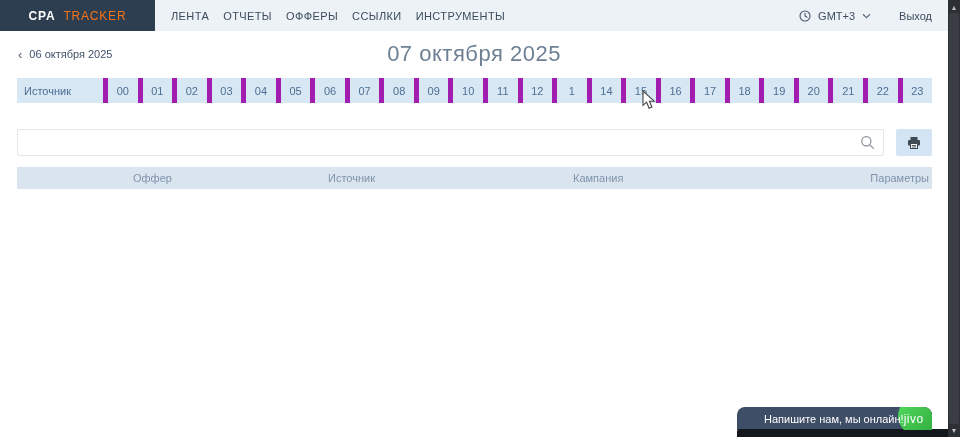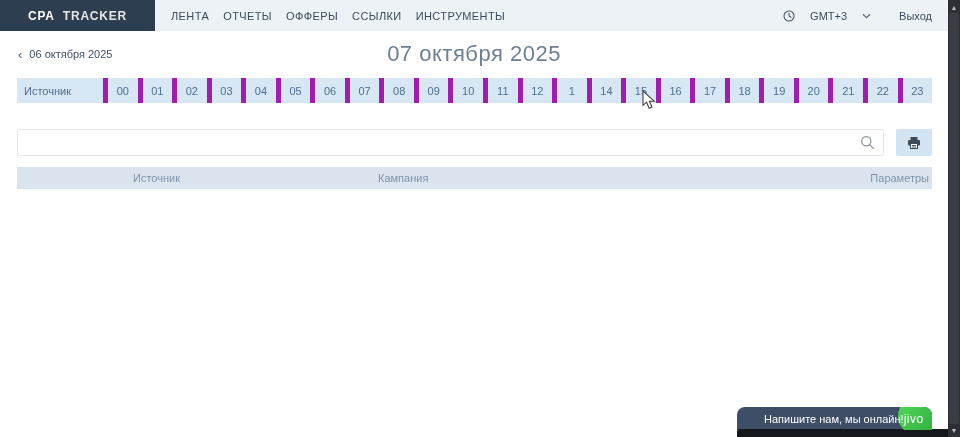--- a/index.html
+++ b/index.html
@@ -5,25 +5,25 @@
   html,body{margin:0;padding:0;background:#fff;}
   .viewport{position:relative;width:960px;height:437px;background:#ffffff;overflow:hidden;
     font-family:"Liberation Sans",sans-serif;-webkit-font-smoothing:antialiased;}
 
   
   .navbar{position:absolute;left:0;top:0;width:948px;height:31px;background:#edf2f7;
     display:flex;align-items:stretch;}
   .logo{width:155px;background:#2d3e50;display:flex;align-items:center;justify-content:center;
     gap:8px;font-size:12px;letter-spacing:.8px;cursor:pointer;}
   .logo .b{color:#ffffff;font-weight:700;}
-  .logo .r{color:#e5e5e5;font-weight:700;}
+  .logo .r{color:#f97316;font-weight:400;}
   .menu{display:flex;align-items:center;gap:14px;padding-left:16px;}
   .menu-item{font-size:11px;color:#3c4b5d;letter-spacing:.4px;text-decoration:none;cursor:pointer;}
   .nav-right{margin-left:auto;display:flex;align-items:center;padding-right:16px;font-size:11px;color:#3d4c5e;}
-  .tz{display:flex;align-items:center;gap:15px;cursor:pointer;}
+  .tz{display:flex;align-items:center;gap:7px;cursor:pointer;}
   .logout{margin-left:28px;cursor:pointer;color:#3d4c5e;text-decoration:none;}
 
   
   .date-nav{position:absolute;left:18px;top:48px;font-size:11px;color:#3f5068;display:flex;
     align-items:center;gap:7px;cursor:pointer;text-decoration:none;}
   .date-nav .chev{font-size:13px;line-height:11px;color:#55667c;}
   .page-title{position:absolute;left:0;right:12px;top:41px;text-align:center;font-size:22px;
     font-weight:400;letter-spacing:.5px;color:#6e8094;}
 
   
@@ -159,20 +159,21 @@
         <rect x="1" y="4" width="12" height="5.5" rx="1" fill="#3f4a55"></rect>
         <rect x="3.5" y="7.5" width="7" height="5" fill="#ffffff" stroke="#3f4a55" stroke-width="1"></rect>
         <line x1="4.8" y1="9.5" x2="9.2" y2="9.5" stroke="#3f4a55" stroke-width="0.9"></line>
         <line x1="4.8" y1="11" x2="9.2" y2="11" stroke="#3f4a55" stroke-width="0.9"></line>
       </svg>
     </button>
   </div>
 
   <div class="table-header">
     <div class="th c0"></div>
+    <div class="th c1">Оффер</div>
     <div class="th c2">Источник</div>
     <div class="th c3">Кампания</div>
     <div class="th c4">Параметры</div>
   </div>
   <div class="table-body"></div>
 
   <div class="jivo-label">
     <span class="jivo-msg">Напишите нам, мы онлайн!</span>
     <span class="jivo-brand">jivo</span>
     <span class="jivo-leaf"></span>

